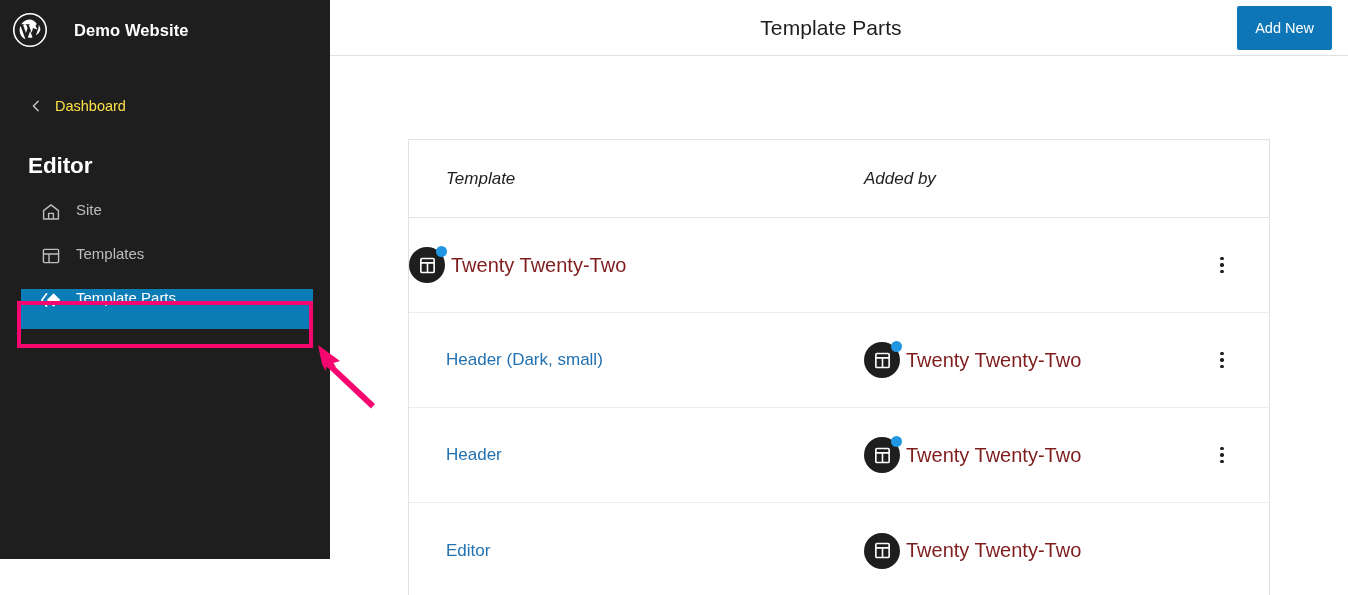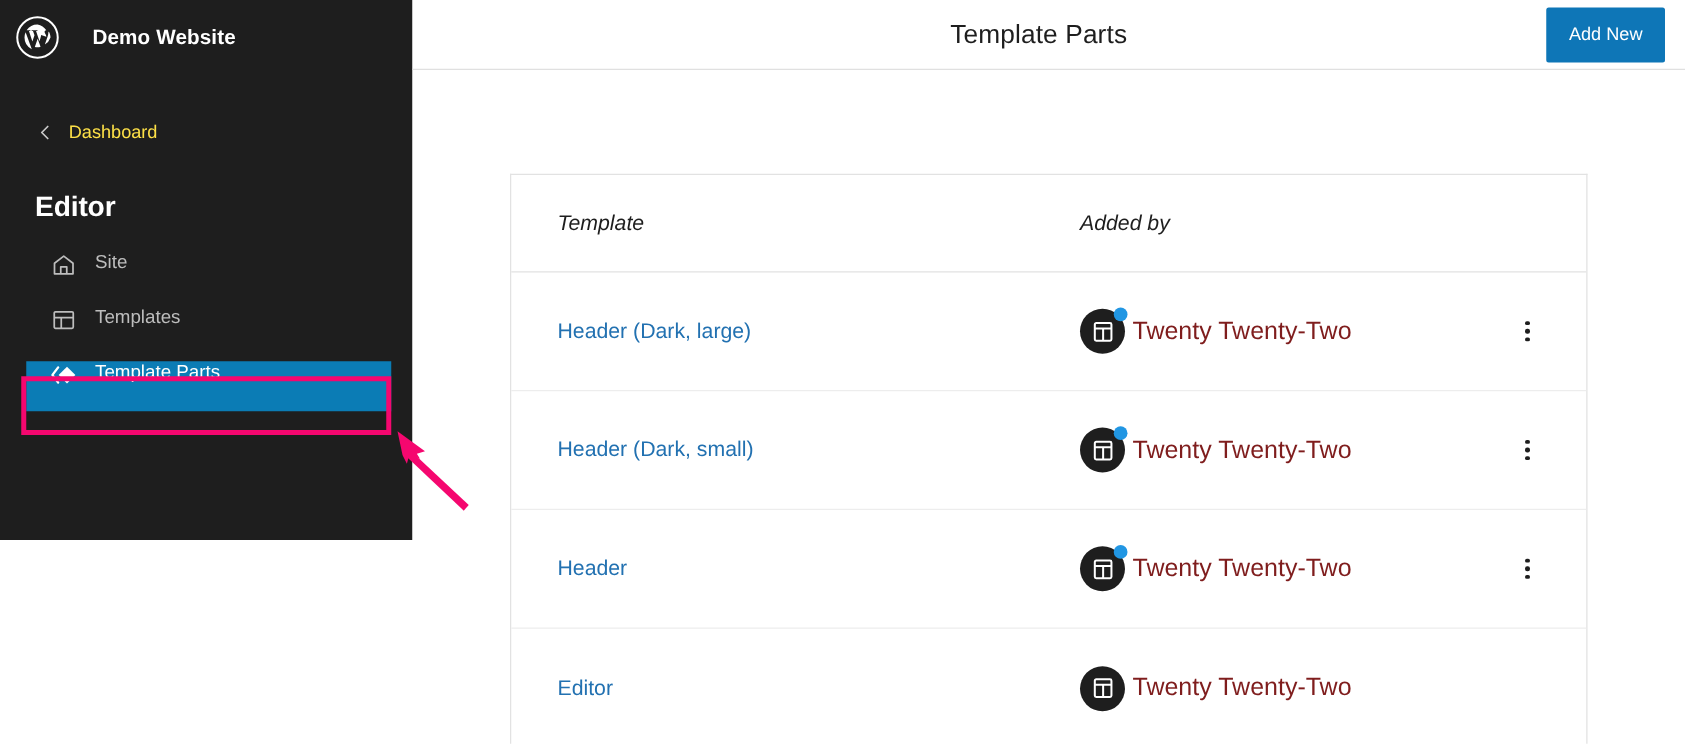--- a/index.html
+++ b/index.html
@@ -16,21 +16,21 @@
     position: relative;
     width: 1348px;
     height: 595px;
     display: flex;
     background: #ffffff;
   }
 
   
   .sidebar {
     width: 330px;
-    height: 432px;
+    height: 559px;
     background: #1e1e1e;
     flex: 0 0 330px;
     position: relative;
     color: #e0e0e0;
   }
 
   .brand {
     display: flex;
     align-items: center;
     height: 60px;
@@ -365,23 +365,20 @@
     <div class="content-area">
       <div class="table-card">
 
         <div class="thead">
           <div class="th col-template">Template</div>
           <div class="th col-added">Added by</div>
           <div class="col-actions"></div>
         </div>
 
         <div class="trow">
-          <div class="col-template">
-            <a class="tmpl-link" href="#">Header (Dark, large)</a>
-          </div>
           <div class="col-added added-cell">
             <span class="avatar">
               <span class="avatar-circle">
                 <svg class="avatar-glyph" viewBox="0 0 20 20" aria-hidden="true">
                   <rect x="3" y="2.6" width="14" height="14.8" rx="1.2" fill="none" stroke="#ffffff" stroke-width="1.7"></rect>
                   <path d="M3 7.2h14M10 7.2v10.2" fill="none" stroke="#ffffff" stroke-width="1.7"></path>
                 </svg>
               </span>
               <span class="avatar-badge"></span>
             </span>

